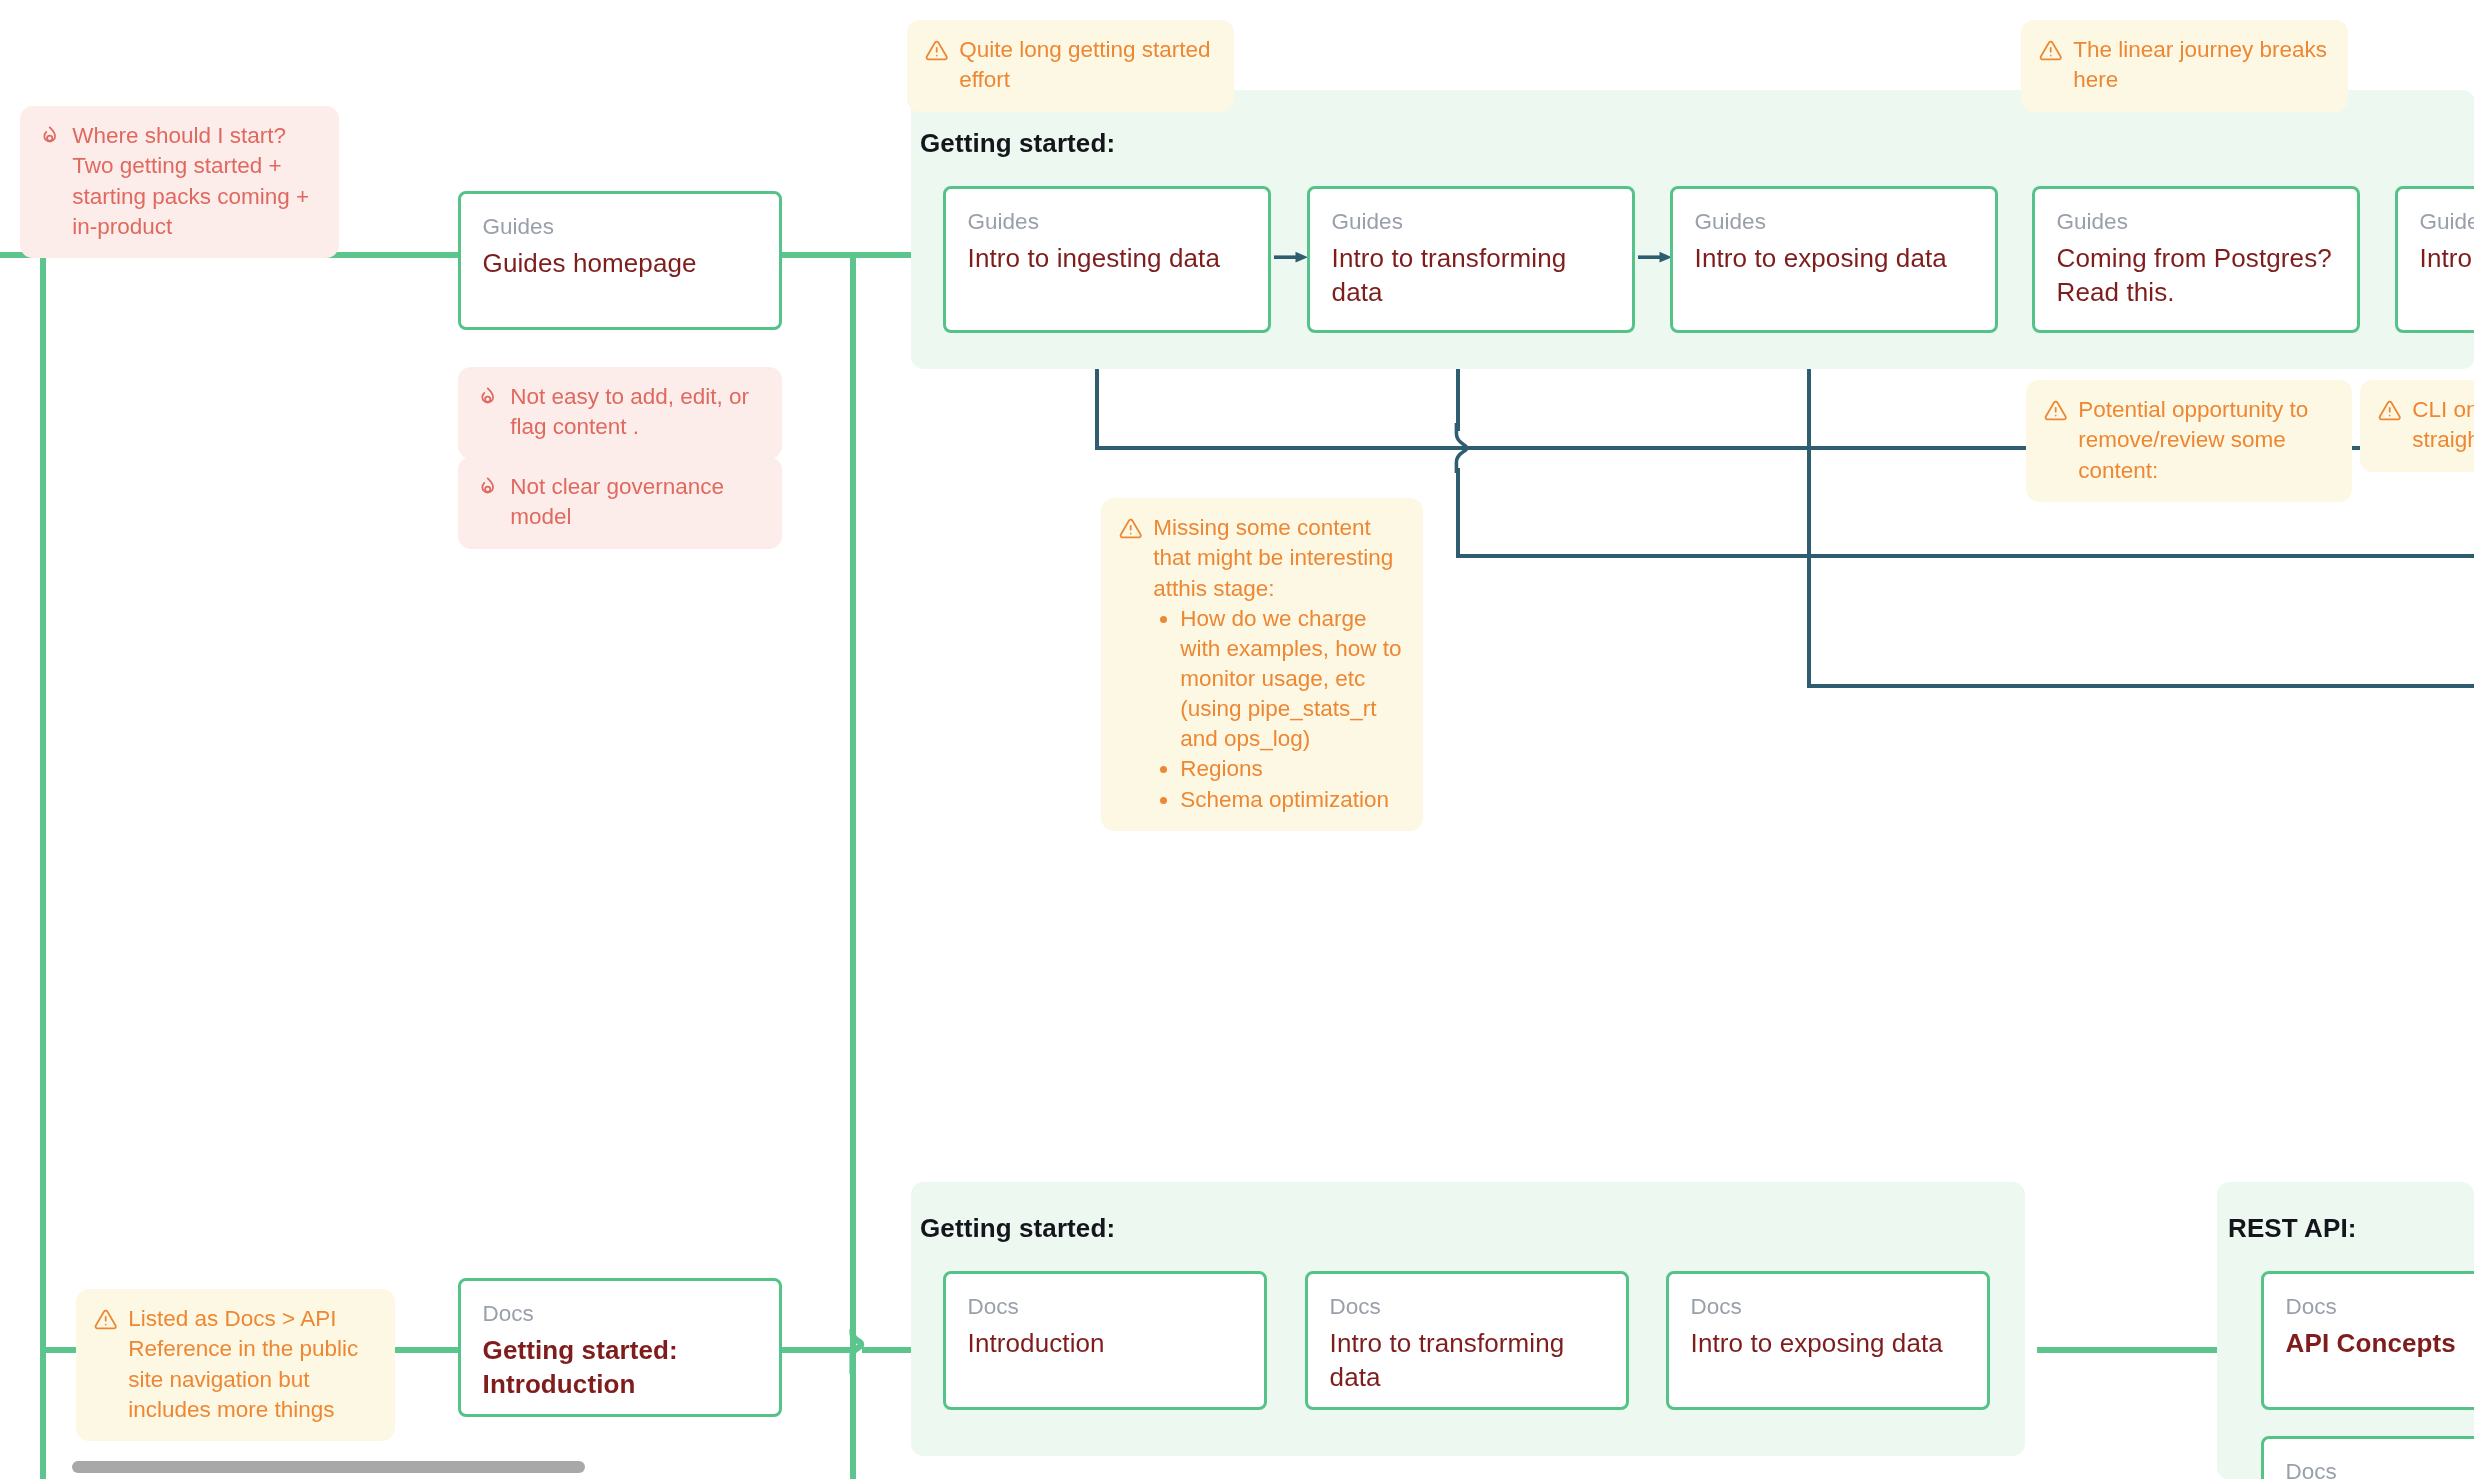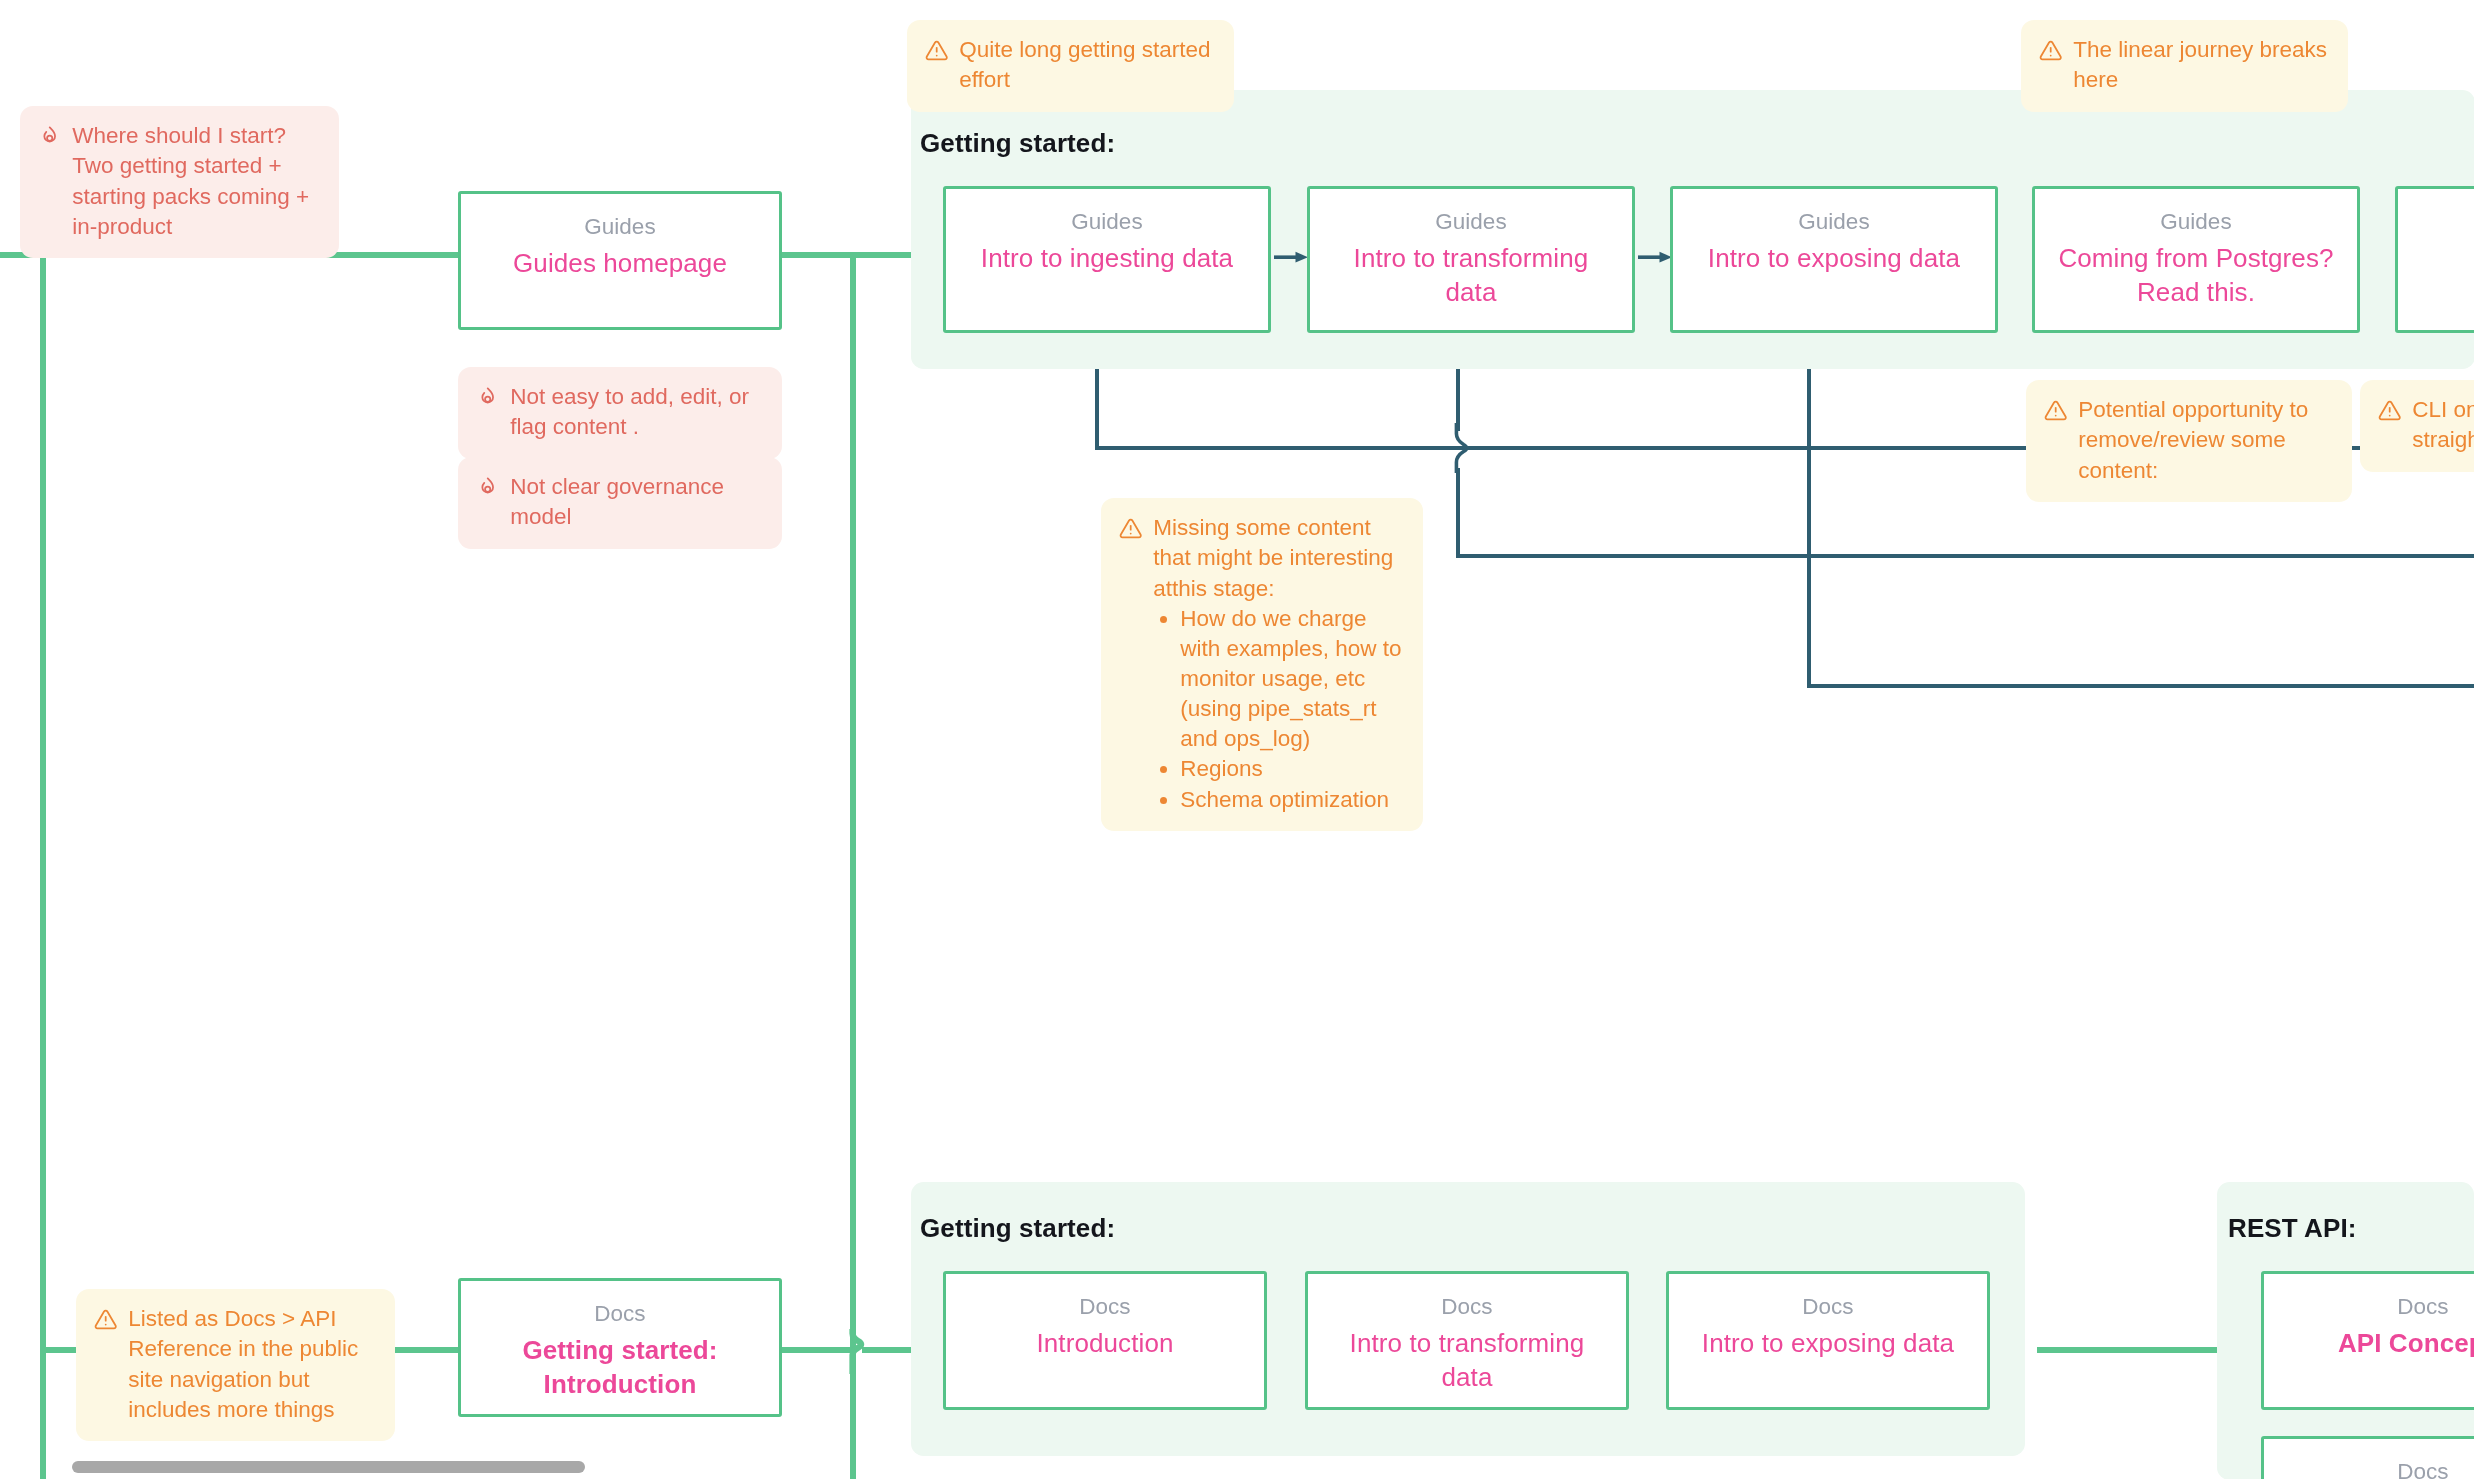--- a/index.html
+++ b/index.html
@@ -20,28 +20,28 @@
     position:absolute;background:#EDF8F1;border-radius:12.6px;
   }
   .group-title{
     position:absolute;font-size:26px;font-weight:700;color:#14161c;
     letter-spacing:0.1px;
   }
 
   
   .card{
     position:absolute;background:#ffffff;border:3.6px solid #55C288;
-    border-radius:3px;box-sizing:border-box;padding:20px 21.6px 0 21.6px;text-align:center;
+    border-radius:8px;box-sizing:border-box;padding:20px 21.6px 0 21.6px;
   }
   .card .kicker{
     font-size:22.5px;color:#9aa0ab;line-height:1.15;margin:0 0 7.2px 0;
     font-weight:400;
   }
   .card .title{
-    font-size:26px;color:#ec4899;line-height:1.3;font-weight:400;
+    font-size:26px;color:#7f1d1d;line-height:1.3;font-weight:400;
     margin:0;letter-spacing:0.1px;
   }
   .card.bold .title{font-weight:700;}
 
   
   .note{
     position:absolute;border-radius:13px;box-sizing:border-box;
     padding:15.3px 18px 16px 18px;display:flex;gap:10.8px;
     font-size:22.5px;line-height:1.34;
   }

